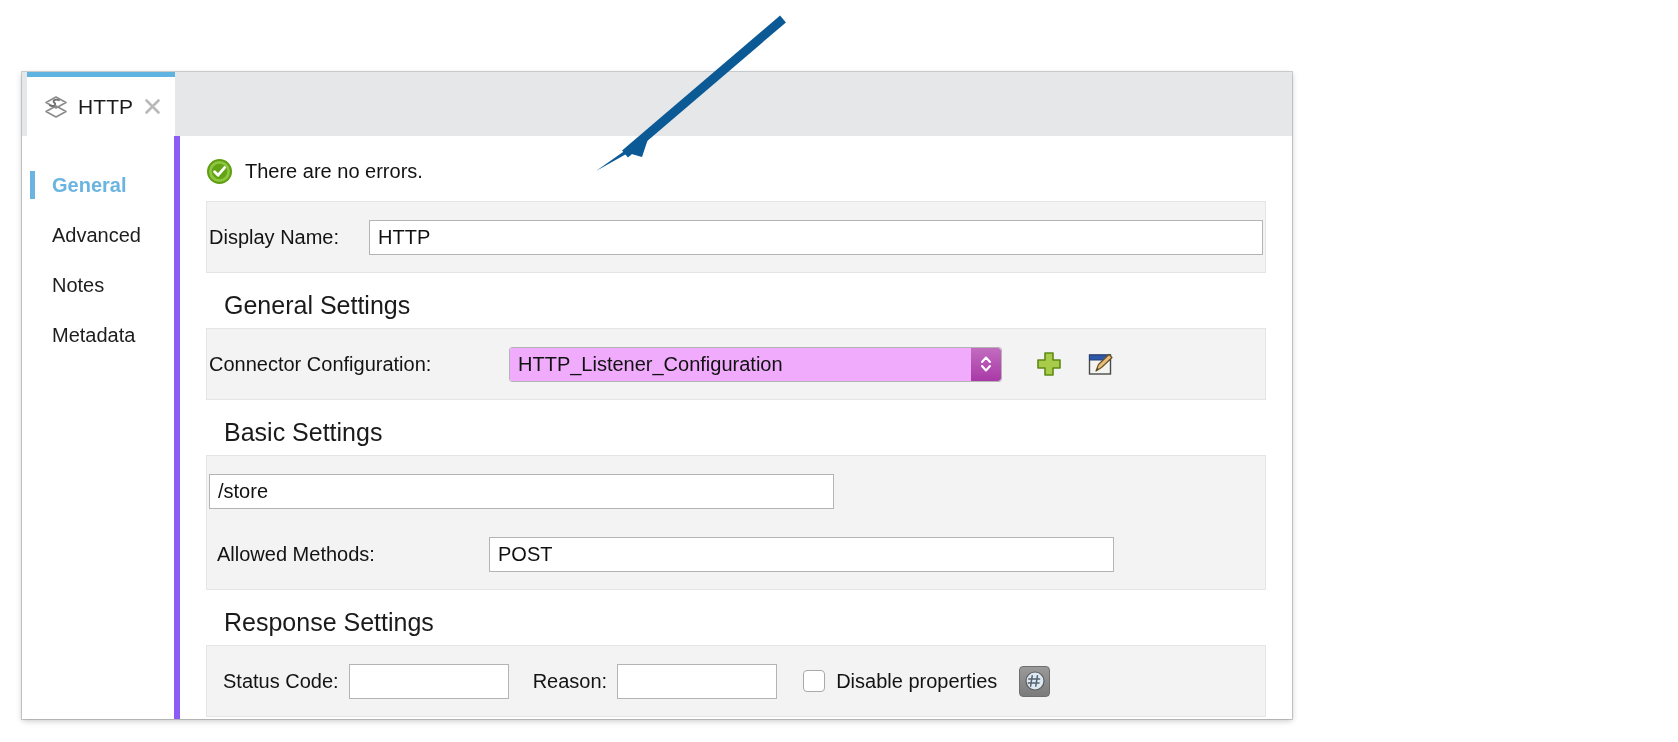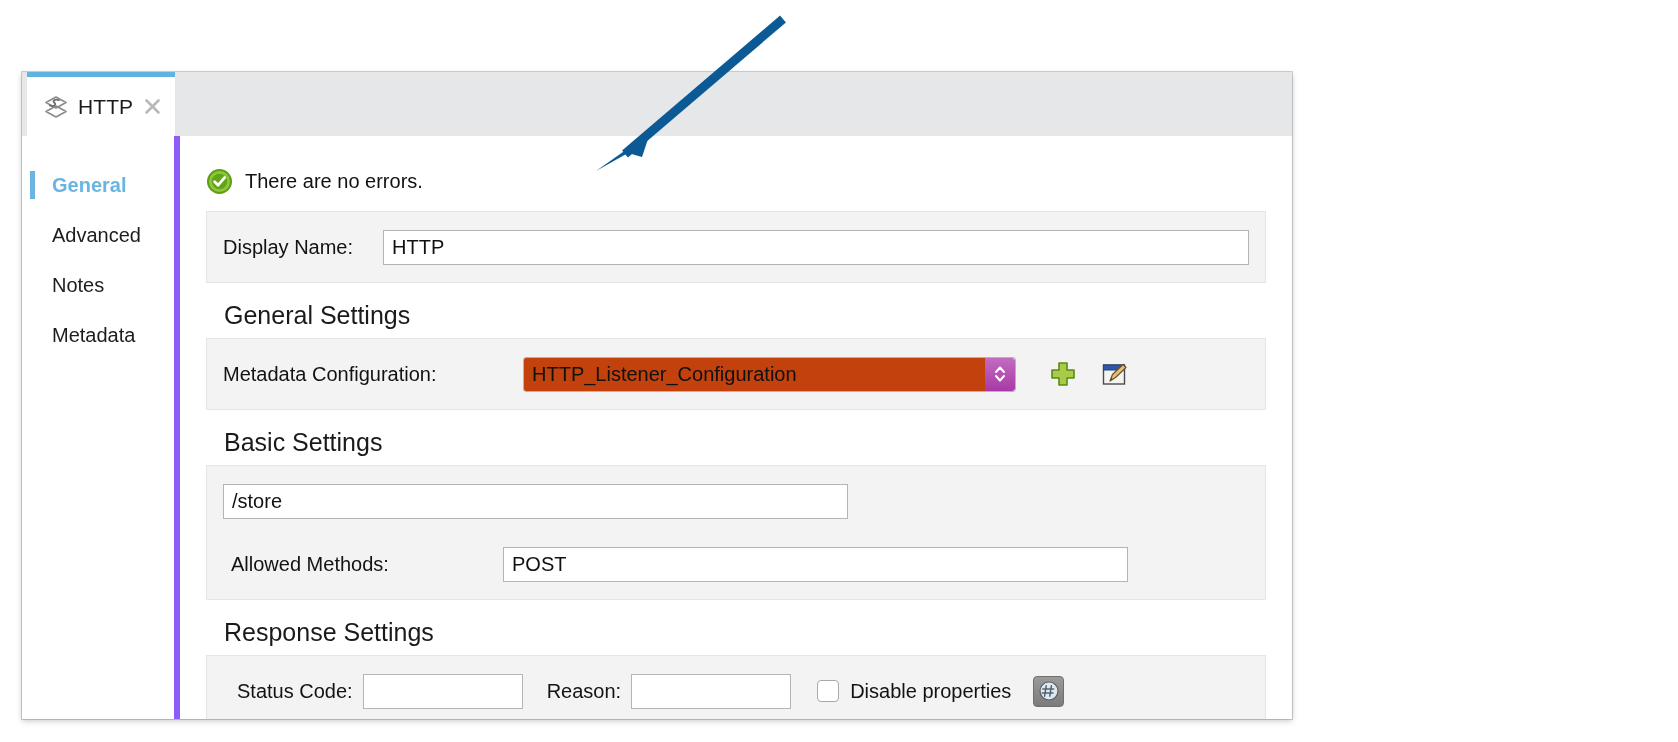--- a/index.html
+++ b/index.html
@@ -109,38 +109,38 @@
     background: #ffffff;
     padding: 0;
     position: relative;
     overflow: hidden;
   }
 
   
   .status-row {
     display: flex;
     align-items: center;
-    padding: 32px 0 16px 26px;
+    padding: 22px 0 16px 26px;
   }
   .status-icon { width: 27px; height: 27px; flex: 0 0 27px; margin-right: 12px; }
   .status-text { font-size: 20px; color: #121212; }
 
   
   .panel-wrap { padding: 0 26px 0 26px; }
 
   .group-title {
     font-size: 25px;
     color: #1a1a1a;
     margin: 18px 0 8px 18px;
   }
 
   .panel {
     background: #f3f3f3;
     border: 1px solid #e5e5e5;
-    padding: 16px 16px;
+    padding: 16px 2px;
   }
 
   .field-row {
     display: flex;
     align-items: center;
     min-height: 38px;
   }
   .field-row + .field-row { margin-top: 25px; }
 
   .field-label {
@@ -178,21 +178,21 @@
   }
   .combo-shell .combo-text {
     flex: 1 1 auto;
     border: none;
     height: 100%;
     font-size: 20px;
     font-family: "Liberation Sans", sans-serif;
     color: #111111;
     padding: 0 8px;
     outline: none;
-    background: #c2410c;
+    background: #f0abfc;
   }
   .combo-stepper {
     flex: 0 0 30px;
     width: 30px;
     background: linear-gradient(to bottom, #c26cc0, #a939a7);
     border-top-right-radius: 3px;
     border-bottom-right-radius: 3px;
     display: flex;
     flex-direction: column;
     align-items: center;
@@ -322,21 +322,21 @@
           <div class="panel">
             <div class="field-row row-display">
               <span class="field-label">Display Name:</span>
               <input class="txt" type="text" value="HTTP" style="">
             </div>
           </div>
 
           <div class="group-title">General Settings</div>
           <div class="panel">
             <div class="field-row row-connector">
-              <span class="field-label">Metadata Configuration:</span>
+              <span class="field-label">Connector Configuration:</span>
 
               <span class="combo-shell">
                 <input class="combo-text" type="text" value="HTTP_Listener_Configuration" style="">
                 <span class="combo-stepper">
                   <svg viewBox="0 0 16 26" width="16" height="26" aria-hidden="true">
                     <path d="M4 11 L8 6.5 L12 11" fill="none" stroke="#ffffff" stroke-width="2" stroke-linecap="round" stroke-linejoin="round"></path>
                     <path d="M4 15 L8 19.5 L12 15" fill="none" stroke="#ffffff" stroke-width="2" stroke-linecap="round" stroke-linejoin="round"></path>
                   </svg>
                 </span>
               </span>

